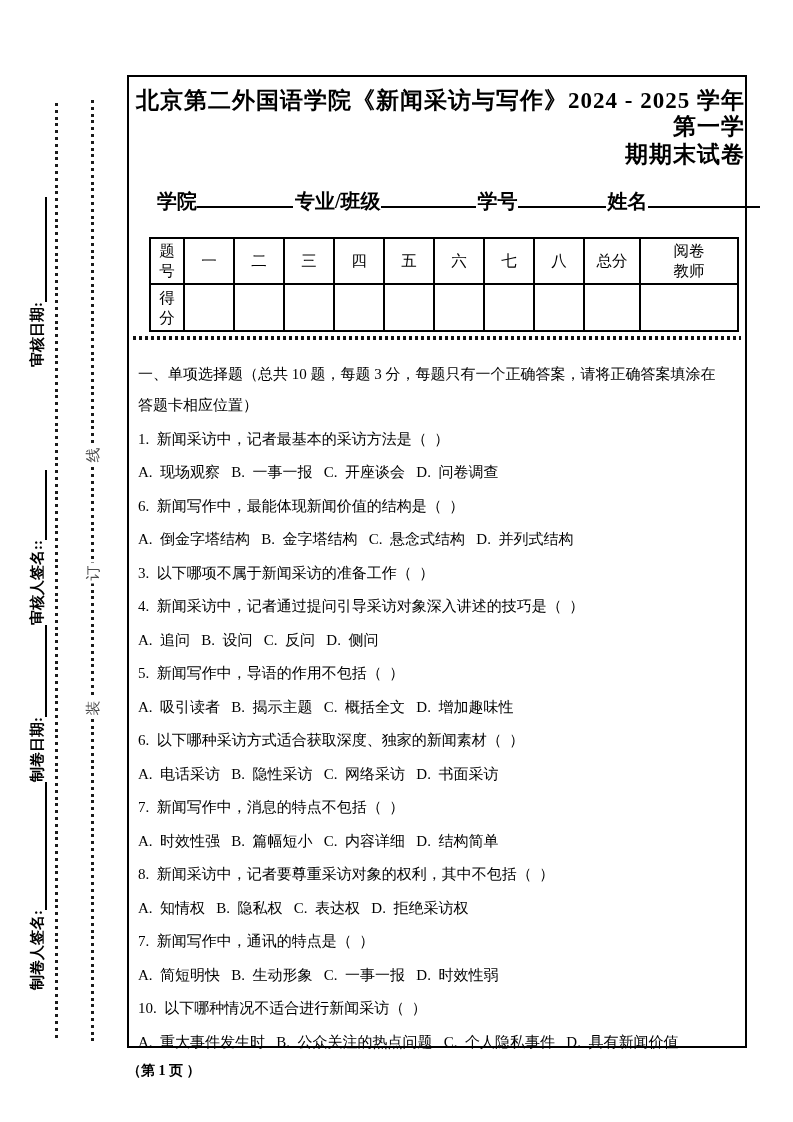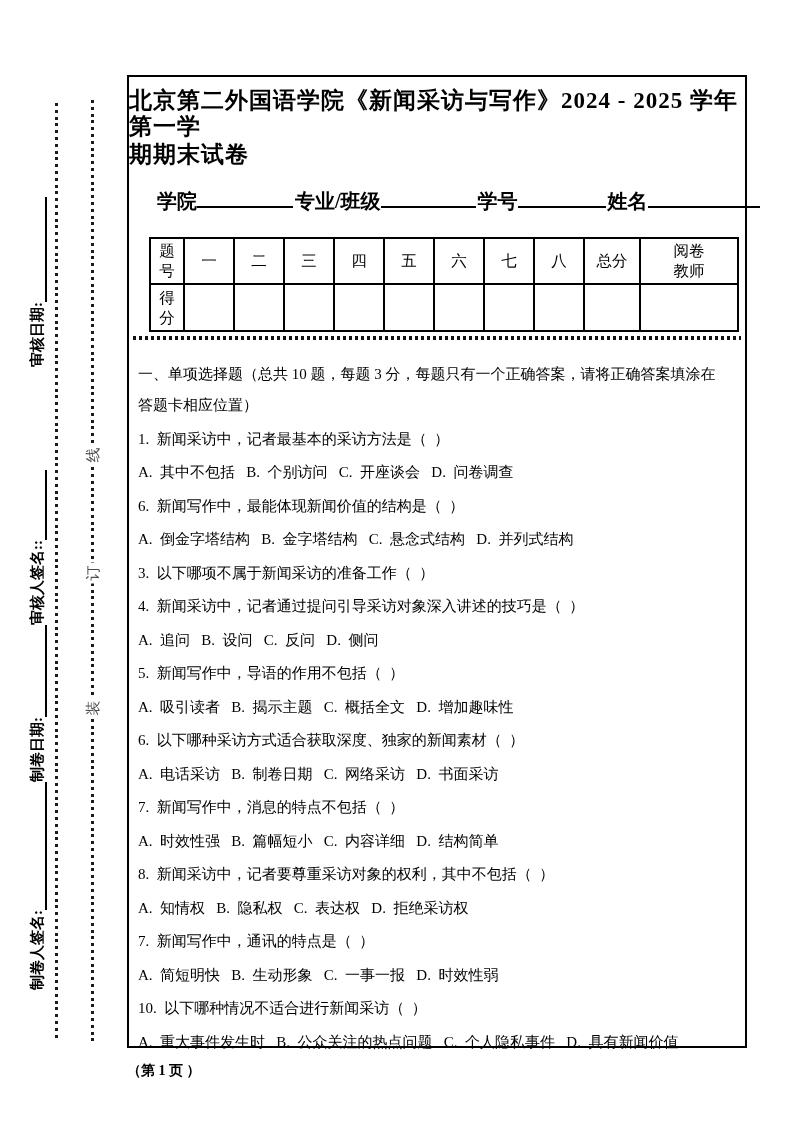--- a/index.html
+++ b/index.html
@@ -38,21 +38,21 @@
   }
   .bind-char.c1 { top:444px; }
   .bind-char.c2 { top:562px; }
   .bind-char.c3 { top:697px; }
 
   
   .paper {
     position:absolute; left:127px; top:75px; width:620px; height:973px;
     border:2.5px solid #000; box-sizing:border-box;
   }
-  .title-line { text-align:left; font-size:23px; font-weight:bold; line-height:26px; letter-spacing:1px; }
+  .title-line { text-align:right; font-size:23px; font-weight:bold; line-height:26px; letter-spacing:1px; }
   .title-line.l1 { margin-top:11px; }
   .title-line.l2 { margin-top:2px; }
 
   .form-row { margin:20px 14px 0 28px; font-size:20px; font-weight:600; white-space:nowrap; }
   .blank { display:inline-block; border-bottom:2px solid #000; height:13px; margin-right:2px; }
   .blank.b1 { width:96px; } .blank.b2 { width:95px; }
   .blank.b3 { width:88px; } .blank.b4 { width:112px; }
 
   table.score { margin:22px 0 0 20px; border-collapse:collapse; text-align:center; font-size:15.5px; }
   table.score th, table.score td {
@@ -146,30 +146,30 @@
         </tr>
       </tbody>
   </table>
 
   <div class="dots-h"></div>
 
   <div class="body-text">
     <p>一、单项选择题（总共 10 题，每题 3 分，每题只有一个正确答案，请将正确答案填涂在答题卡相应位置）</p>
     <div id="questions-list">
         <p>1.  新闻采访中，记者最基本的采访方法是（  ）</p>
-        <p>A.  其中不包括   B.  个别访问   C.  开座谈会   D.  问卷调查</p>
+        <p>A.  现场观察   B.  一事一报   C.  开座谈会   D.  问卷调查</p>
         <p>6.  新闻写作中，最能体现新闻价值的结构是（  ）</p>
         <p>A.  倒金字塔结构   B.  金字塔结构   C.  悬念式结构   D.  并列式结构</p>
         <p>3.  以下哪项不属于新闻采访的准备工作（  ）</p>
         <p>4.  新闻采访中，记者通过提问引导采访对象深入讲述的技巧是（  ）</p>
         <p>A.  追问   B.  设问   C.  反问   D.  侧问</p>
         <p>5.  新闻写作中，导语的作用不包括（  ）</p>
         <p>A.  吸引读者   B.  揭示主题   C.  概括全文   D.  增加趣味性</p>
         <p>6.  以下哪种采访方式适合获取深度、独家的新闻素材（  ）</p>
-        <p>A.  电话采访   B.  制卷日期   C.  网络采访   D.  书面采访</p>
+        <p>A.  电话采访   B.  隐性采访   C.  网络采访   D.  书面采访</p>
         <p>7.  新闻写作中，消息的特点不包括（  ）</p>
         <p>A.  时效性强   B.  篇幅短小   C.  内容详细   D.  结构简单</p>
         <p>8.  新闻采访中，记者要尊重采访对象的权利，其中不包括（  ）</p>
         <p>A.  知情权   B.  隐私权   C.  表达权   D.  拒绝采访权</p>
         <p>7.  新闻写作中，通讯的特点是（  ）</p>
         <p>A.  简短明快   B.  生动形象   C.  一事一报   D.  时效性弱</p>
         <p>10.  以下哪种情况不适合进行新闻采访（  ）</p>
         <p>A.  重大事件发生时   B.  公众关注的热点问题   C.  个人隐私事件   D.  具有新闻价值</p>
       </div>
   </div>

